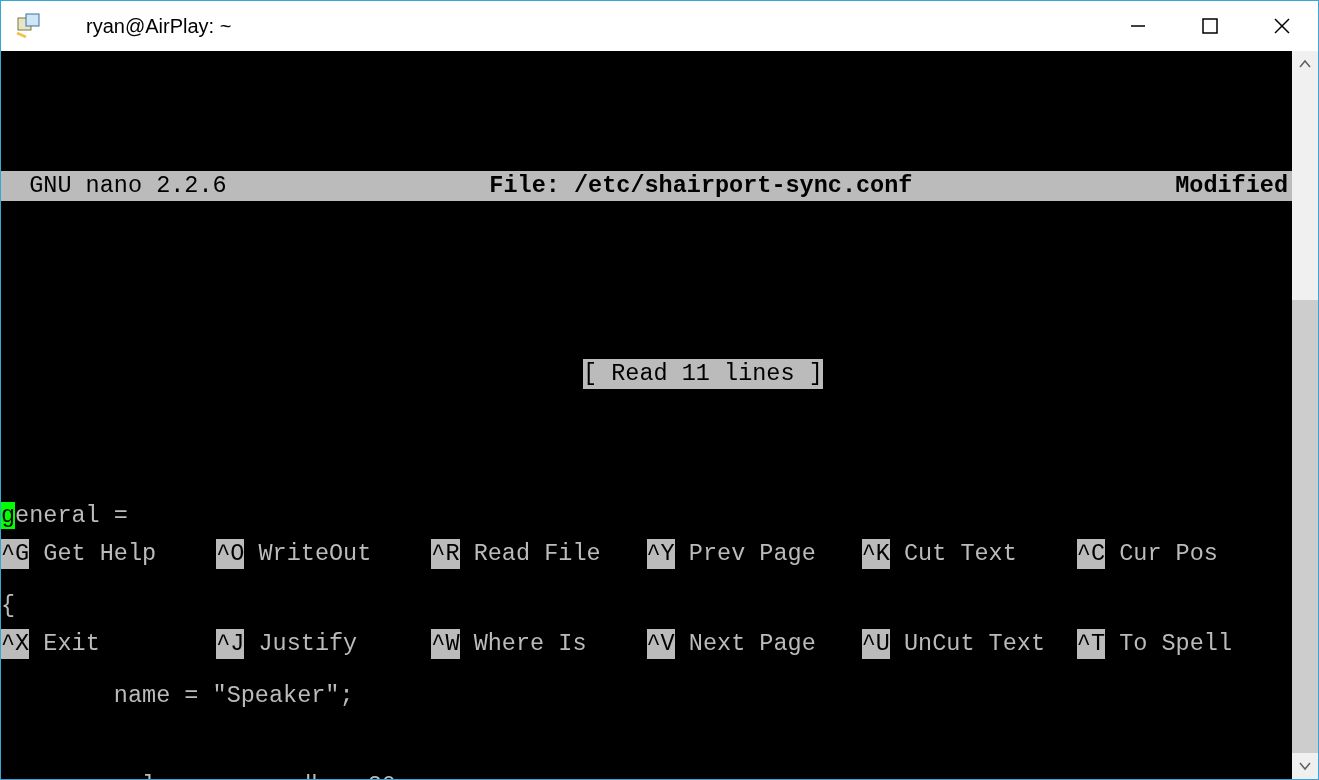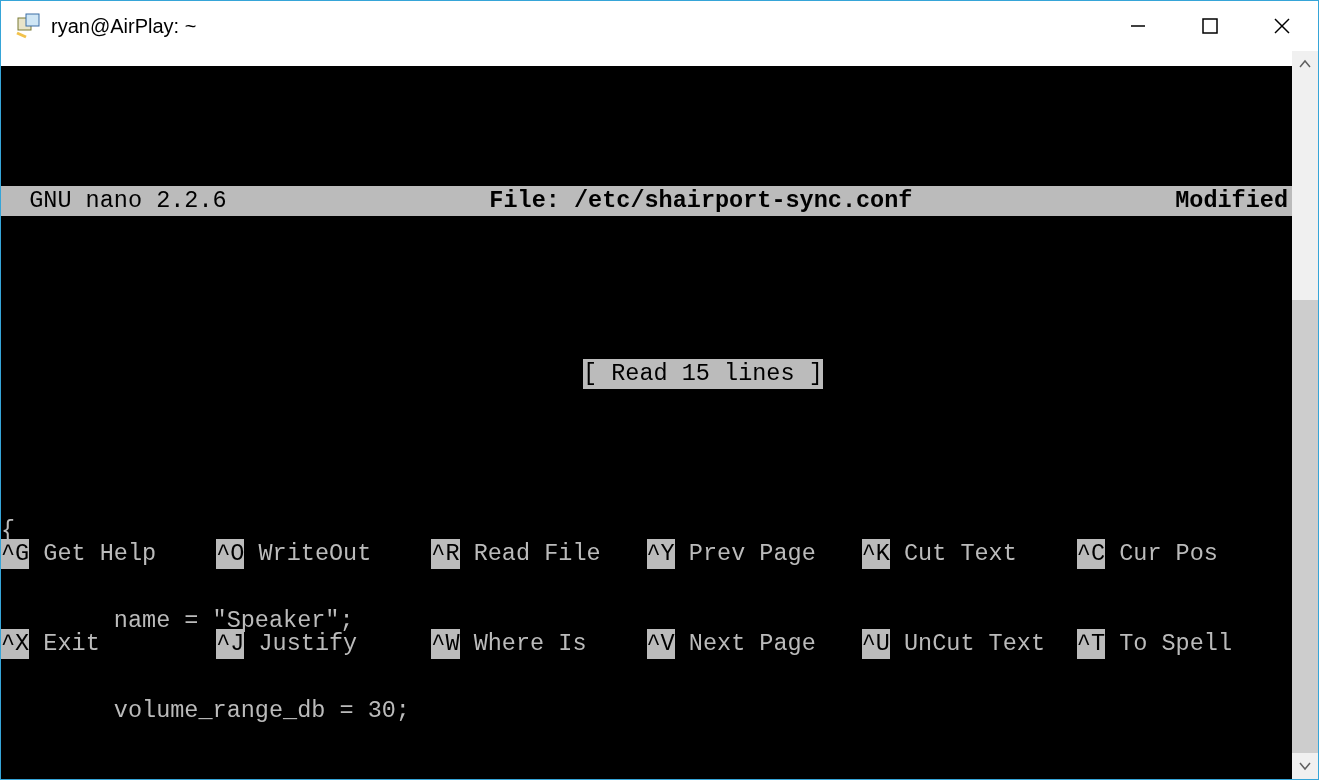--- a/index.html
+++ b/index.html
@@ -2,29 +2,29 @@
 <html><head>
 <meta charset="utf-8">
 <style>
   * { margin: 0; padding: 0; box-sizing: border-box; }
   html, body { width: 1319px; height: 780px; overflow: hidden; font-family: "Segoe UI", Tahoma, sans-serif; }
   body { background: #fff; border: 1px solid #36a5d8; display: flex; flex-direction: column; }
 
   
   .titlebar { height: 50px; display: flex; align-items: center; background: #fff; }
   .titlebar .icon { width: 28px; height: 28px; margin: 0 8px 0 14px; display: flex; align-items: center; justify-content: center; }
-  .titlebar .title { font-size: 20px; color: #000; flex: 1; }
+  .titlebar .title { font-size: 20px; color: #000; flex: 1; margin-left: 35px; }
   .win-controls { display: flex; }
   .win-btn { width: 72px; height: 50px; display: flex; align-items: center; justify-content: center; }
   .win-btn svg { display: block; }
   .win-btn.close svg line { stroke: #000; }
 
   
   .client { flex: 1; display: flex; min-height: 0; }
-  .terminal-wrap { flex: 1; background: #000; position: relative; overflow: hidden; margin-top: 15px; }
+  .terminal-wrap { flex: 1; background: #000; position: relative; overflow: hidden; }
   .scrollbar { width: 26px; background: #f0f0f0; display: flex; flex-direction: column; }
   .sb-arrow { height: 26px; display: flex; align-items: center; justify-content: center; color: #606060; font-size: 12px; }
   .sb-track { flex: 1; position: relative; }
   .sb-thumb { position: absolute; left: 0; right: 0; background: #cdcdcd; }
 
   
   .term { font-family: "Consolas", "Courier New", monospace; font-size: 23.5px; line-height: 30px; color: #bbbbbb; white-space: pre; }
   .header-line { background: #bbbbbb; color: #000; display: flex; }
   .header-line .h-left { }
   .header-line .h-center { flex: 1; text-align: center; font-weight: bold; }
@@ -83,36 +83,37 @@
     <div class="header-line">
       <span class="h-left">  GNU nano 2.2.6</span>
       <span class="h-center">File: /etc/shairport-sync.conf</span>
       <span class="h-right">Modified</span>
     </div>
 
     <div class="blank-line"></div>
 
     
     <div class="content">
+      <div class="line"><span class="cursor-char">g</span><span>eneral =</span></div>
       <div class="line">{</div>
       <div class="line">        name = "Speaker";</div>
       <div class="line">        volume_range_db = 30;</div>
       
       
       <div class="line"></div>
       
       
       
       
     </div>
 
     
     <div style="position:absolute; bottom:0; left:0; right:0;">
       <div class="status-row">
-        <span class="status-box">[ Read 15 lines ]</span>
+        <span class="status-box">[ Read 11 lines ]</span>
       </div>
       <div class="shortcuts">
         <div class="row" id="sc-row-1"><div class="cell"><span class="key">^G</span><span class="lbl"> Get Help</span></div><div class="cell"><span class="key">^O</span><span class="lbl"> WriteOut</span></div><div class="cell"><span class="key">^R</span><span class="lbl"> Read File</span></div><div class="cell"><span class="key">^Y</span><span class="lbl"> Prev Page</span></div><div class="cell"><span class="key">^K</span><span class="lbl"> Cut Text</span></div><div class="cell"><span class="key">^C</span><span class="lbl"> Cur Pos</span></div></div>
         <div class="row" id="sc-row-2"><div class="cell"><span class="key">^X</span><span class="lbl"> Exit</span></div><div class="cell"><span class="key">^J</span><span class="lbl"> Justify</span></div><div class="cell"><span class="key">^W</span><span class="lbl"> Where Is</span></div><div class="cell"><span class="key">^V</span><span class="lbl"> Next Page</span></div><div class="cell"><span class="key">^U</span><span class="lbl"> UnCut Text</span></div><div class="cell"><span class="key">^T</span><span class="lbl"> To Spell</span></div></div>
       </div>
     </div>
 
   </div>
 
   <div class="scrollbar">

